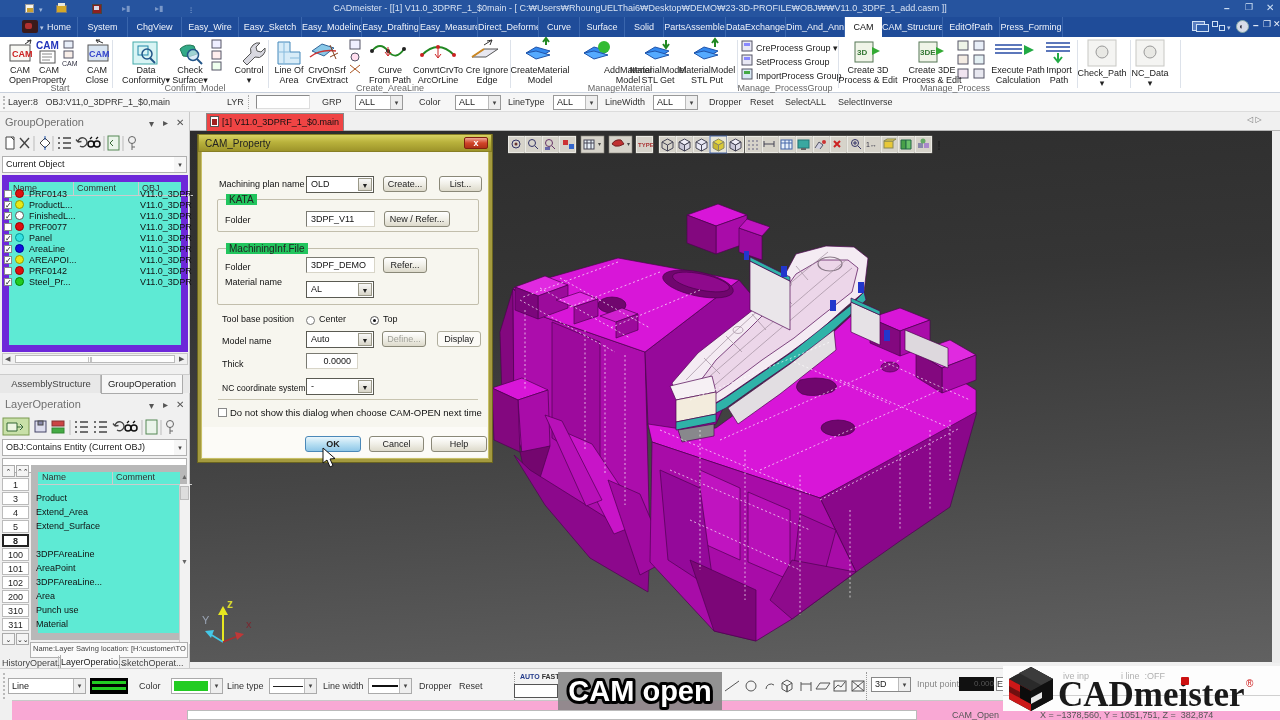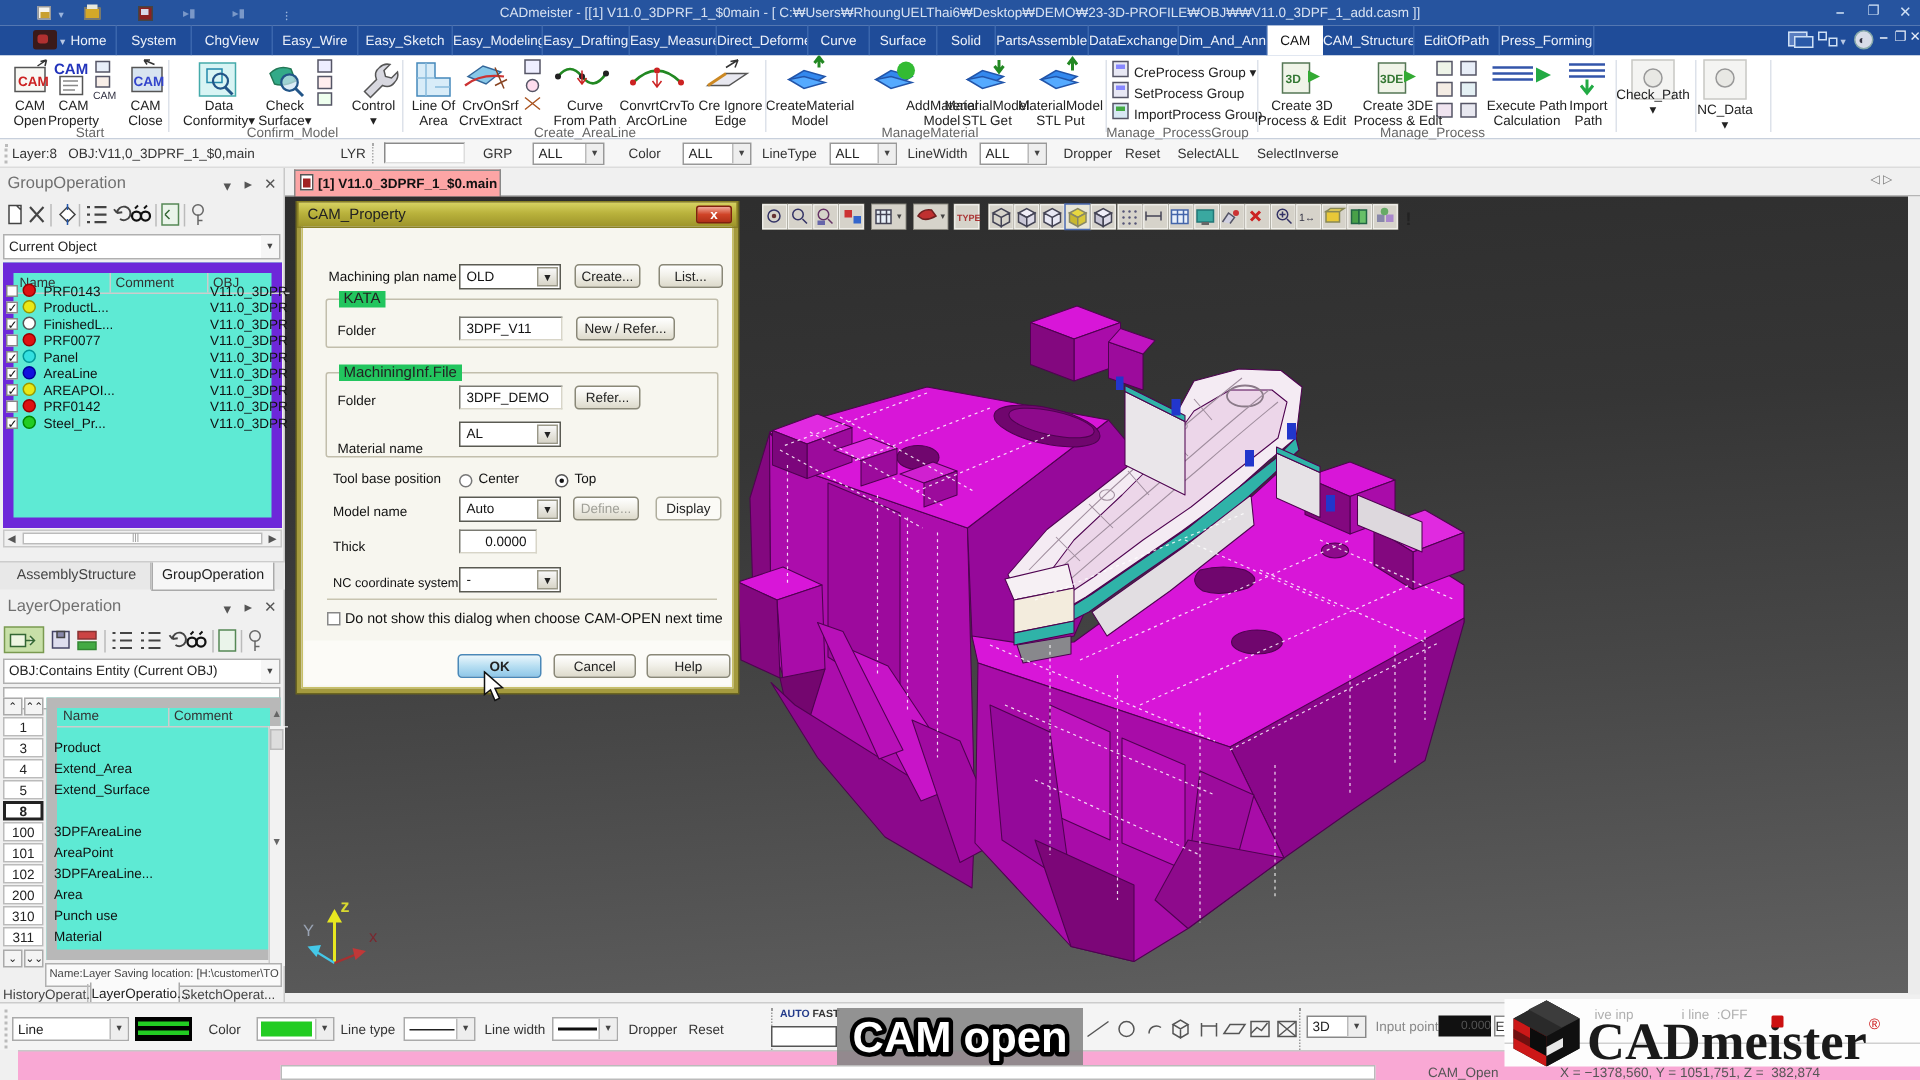--- a/index.html
+++ b/index.html
@@ -12,21 +12,21 @@
 .rtab{position:absolute;top:0;height:20px;line-height:20px;color:#eef2fa;font-size:9px;text-align:center;border-right:1px solid #3a66ad;overflow:hidden}
 #ribbon{left:0;top:37px;width:1280px;height:56px;background:#ffffff;border-bottom:1px solid #c8d0dc}
 .rlabel{position:absolute;top:29px;font-size:9px;color:#222;text-align:center;line-height:9.5px}
 .rgl{position:absolute;top:46px;font-size:9px;color:#666;text-align:center}
 .rsep{position:absolute;top:3px;height:48px;width:1px;background:#dde2ea}
 #filterrow{left:0;top:93px;width:1280px;height:19px;background:#f6f6f6;border-bottom:1px solid #dcdcdc;font-size:9px;color:#333}
 .combo{position:absolute;background:#fff;border:1px solid #999;font-size:9px;color:#222;line-height:13px;padding-left:3px}
 .combo i{position:absolute;right:0px;top:0px;bottom:0px;width:12px;background:#eee;border-left:1px solid #bbb;color:#444;font-size:7px;font-style:normal;text-align:center;line-height:13px}
 .inp{position:absolute;background:#fff;border:1px solid #8a8a8a;border-right-color:#ddd;border-bottom-color:#ddd}
 #doctabstrip{left:190px;top:112px;width:1090px;height:19px;background:#f0f0f0;border-bottom:1px solid #b5b5b5}
-#doctab{position:absolute;left:6px;top:1px;width:138px;height:18px;background:#fca5a5;border:1px solid #888;border-bottom:none;font-size:9px;font-weight:bold;color:#111;line-height:17px;white-space:nowrap;overflow:hidden}
+#doctab{position:absolute;left:16px;top:1px;width:138px;height:18px;background:#ef4444;border:1px solid #888;border-bottom:none;font-size:9px;font-weight:normal;color:#111;line-height:17px;white-space:nowrap;overflow:hidden}
 #viewport{left:190px;top:131px;width:1082px;height:531px;background:linear-gradient(176deg,#2d2d2d 0%,#353535 32%,#474747 62%,#616161 100%)}
 #vpright{left:1272px;top:131px;width:8px;height:532px;background:#ececec}
 #leftdock{left:0;top:112px;width:190px;height:556px;background:#f0f0f0;border-right:1px solid #c8c8c8}
 .ptitle{position:absolute;font-size:11px;color:#707070}
 .pico{position:absolute;font-size:10px;color:#555}
 .ltable{position:absolute;background:#5eead4;border:7px solid #6d28d9;font-size:9px;color:#222}
 #bottombar{left:0;top:668px;width:1280px;height:32px;background:#f4f4f4;border-top:1px solid #cccccc;font-size:9px;color:#333}
 #statusbar{left:12px;top:700px;width:1280px;height:20px;background:#f9a8d4;border-top:1px solid #c8c8c8;font-size:9px;color:#555}
 .gb{position:absolute;border:1px solid #c2beac;border-radius:2px}
 .gb b{position:absolute;top:-6px;left:8px;background:#22c55e;padding:0 3px;font-weight:normal;font-size:10px;color:#222}
@@ -242,21 +242,21 @@
 <div class="rlabel" style="left:408px;width:60px">ConvrtCrvTo<br>ArcOrLine</div>
 <div class="rlabel" style="left:462px;width:50px">Cre Ignore<br>Edge</div>
 <div class="rlabel" style="left:505px;width:70px">CreateMaterial<br>Model</div>
 <div class="rlabel" style="left:598px;width:60px">AddMaterial<br>Model</div>
 <div class="rlabel" style="left:624px;width:68px">MaterialModel<br>STL Get</div>
 <div class="rlabel" style="left:673px;width:68px">MaterialModel<br>STL Put</div>
 <div class="rlabel" style="left:838px;width:60px">Create 3D<br>Process &amp; Edit</div>
 <div class="rlabel" style="left:902px;width:60px">Create 3DE<br>Process &amp; Edit</div>
 <div class="rlabel" style="left:988px;width:60px">Execute Path<br>Calculation</div>
 <div class="rlabel" style="left:1034px;width:50px">Import<br>Path</div>
-<div class="rlabel" style="left:1076px;top:22px;width:52px">Check_Path<br>▾</div>
+<div class="rlabel" style="left:1076px;top:32px;width:52px">Check_Path<br>▾</div>
 <div class="rlabel" style="left:1126px;top:32px;width:48px">NC_Data<br>▾</div>
 <div class="tx" style="left:756px;top:6px;font-size:9px;color:#222">CreProcess Group ▾</div>
 <div class="tx" style="left:756px;top:20px;font-size:9px;color:#222">SetProcess Group</div>
 <div class="tx" style="left:756px;top:34px;font-size:9px;color:#222">ImportProcess Group</div>
 <div class="rsep" style="left:112px"></div>
 <div class="rsep" style="left:268px"></div>
 <div class="rsep" style="left:510px"></div>
 <div class="rsep" style="left:737px"></div>
 <div class="rsep" style="left:838px"></div>
 <div class="rsep" style="left:1077px"></div>
@@ -684,21 +684,21 @@
       </div>
  <div class="dlabel" style="left:24px;top:80px">Folder</div>
  <div class="dinp" style="left:105px;top:76px;width:69px">3DPF_V11</div>
  <div class="dbtn" style="left:183px;top:76px;width:66px">New / Refer...</div>
  <div class="gb" style="left:16px;top:113px;width:262px;height:57px">
         <b>MachiningInf.File</b>
       </div>
  <div class="dlabel" style="left:24px;top:127px">Folder</div>
  <div class="dinp" style="left:105px;top:122px;width:69px">3DPF_DEMO</div>
  <div class="dbtn" style="left:182px;top:122px;width:44px">Refer...</div>
- <div class="dlabel" style="left:24px;top:159px">Material name</div>
+ <div class="dlabel" style="left:24px;top:142px">Material name</div>
  <div class="dcombo" style="left:105px;top:146px;width:68px">AL<i>▼</i></div>
  <div class="dlabel" style="left:21px;top:179px">Tool base position</div>
  <div class="tx" style="left:105px;top:181px;width:9px;height:9px;border:1px solid #777;border-radius:50%;background:#fff"></div>
  <div class="dlabel" style="left:118px;top:179px">Center</div>
  <div class="tx" style="left:169px;top:181px;width:9px;height:9px;border:1px solid #555;border-radius:50%;background:#fff"></div>
  <div class="tx" style="left:172px;top:184px;width:3px;height:3px;border-radius:50%;background:#111"></div>
  <div class="dlabel" style="left:182px;top:179px">Top</div>
  <div class="dlabel" style="left:21px;top:201px">Model name</div>
  <div class="dcombo" style="left:105px;top:196px;width:68px">Auto<i>▼</i></div>
  <div class="dbtn" style="left:181px;top:196px;width:44px;color:#a0a098">Define...</div>

